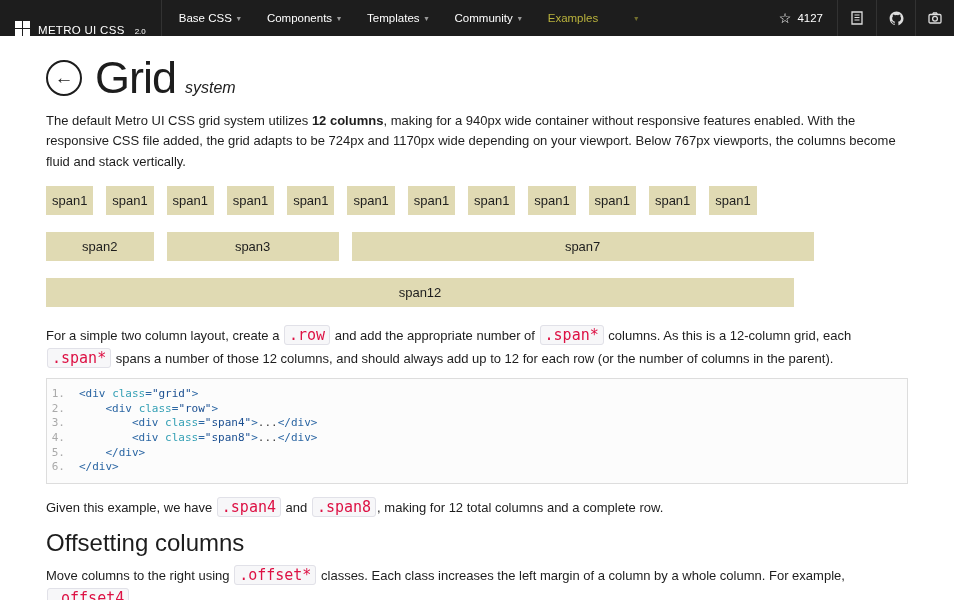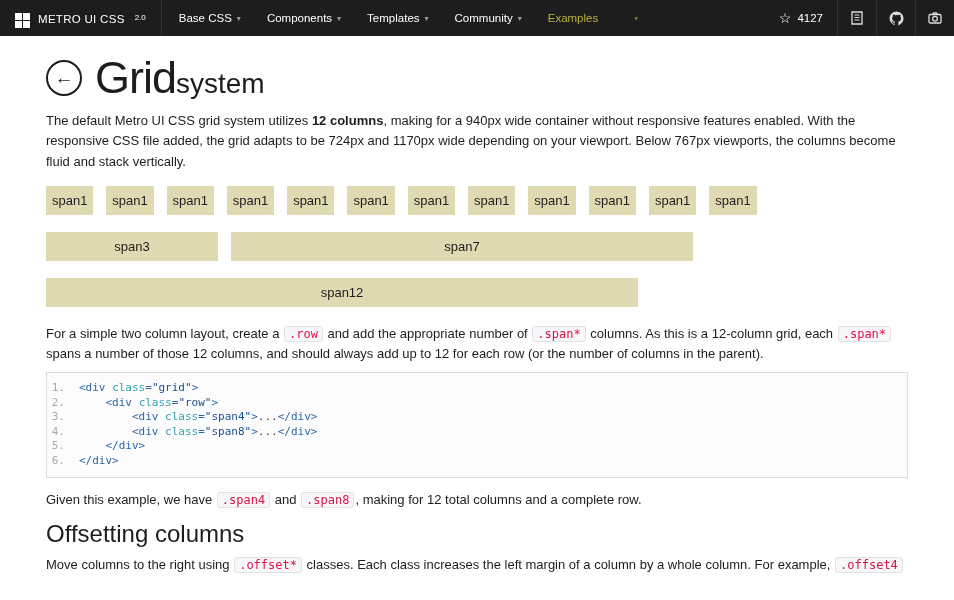--- a/index.html
+++ b/index.html
@@ -9,21 +9,21 @@
     background:#fff; color:#1d1d1d;
     font-family:"Liberation Sans", sans-serif;
   }
 
   
   .navbar {
     height:36px; background:var(--nav-bg,#1d1d1d); color:#fff;
     display:flex; align-items:stretch; font-size:11.5px;
   }
   .brand {
-    display:flex; align-items:flex-start; gap:8px; padding:13px 15px;
+    display:flex; align-items:flex-end; gap:8px; padding:0 15px;
     border-right:1px solid #323232; cursor:pointer;
   }
   .logo { width:15px; height:15px; display:grid; grid-template-columns:7px 7px; grid-auto-rows:7px; gap:1px; }
   .logo i { background:#fff; }
   .brand-name { letter-spacing:.3px; }
   .brand sup { font-size:8px; margin-left:2px; }
   .nav-menu { display:flex; align-items:stretch; margin-left:4px; }
   .nav-item {
     display:flex; align-items:center; gap:5px; padding:0 13px;
     color:#fff; cursor:pointer; white-space:nowrap;
@@ -40,28 +40,28 @@
 
   
   .container { padding:10px 46px 0 46px; }
 
   .page-title { display:flex; align-items:center; gap:13px; margin:8px 0 10px; }
   .back-btn {
     width:36px; height:36px; border:2.5px solid #1d1d1d; border-radius:50%;
     display:flex; align-items:center; justify-content:center;
     font-size:19px; font-weight:bold; cursor:pointer; flex:none;
   }
-  .title-text { display:flex; align-items:baseline; }
+  .title-text { display:flex; align-items:baseline; gap:9px; }
   .title-main { font-size:45px; font-weight:300; line-height:1.05; letter-spacing:-1px; }
-  .title-sub { font-size:28px; font-weight:300; }
+  .title-sub { font-size:16px; font-weight:300;font-style:italic; }
 
   p { font-size:13px; line-height:1.55; margin:0 0 8px; }
 
   .inline-code {
-    font-family:"DejaVu Sans Mono", monospace; font-size:12px;
+    font-family:"DejaVu Sans Mono", monospace; font-size:15px;
     color:#d14; background:#f7f7f9; border:1px solid #e1e1e8;
     border-radius:3px; padding:0 4px; margin:16px 1px; white-space:nowrap;
   }
 
   .grid-rows { margin-top:14px; }
   .grid-row { display:flex; gap:13px; margin-bottom:17px; }
   .grid-cell {
     height:29px; background:var(--block-color,#e0dab3);
     display:flex; align-items:center; justify-content:center;
     font-size:13px; flex:none;
@@ -169,25 +169,26 @@
         <div class="grid-cell" style="width: 47.3px;">span1</div>
         <div class="grid-cell" style="width: 47.3px;">span1</div>
         <div class="grid-cell" style="width: 47.3px;">span1</div>
         <div class="grid-cell" style="width: 47.3px;">span1</div>
         <div class="grid-cell" style="width: 47.3px;">span1</div>
         <div class="grid-cell" style="width: 47.3px;">span1</div>
         <div class="grid-cell" style="width: 47.3px;">span1</div>
         <div class="grid-cell" style="width: 47.3px;">span1</div>
       </div>
       <div class="grid-row">
+        <div class="grid-cell" style="width: 107.6px;">span2</div>
         <div class="grid-cell" style="width: 172px;">span3</div>
         <div class="grid-cell" style="width: 462px;">span7</div>
       </div>
       <div class="grid-row">
-        <div class="grid-cell" style="width: 592px;">span12</div>
+        <div class="grid-cell" style="width: 748px;">span12</div>
       </div>
     </div>
 
 
   <p><span>For a simple two column layout, create a </span><code class="inline-code">.row</code><span> and add the appropriate number of </span><code class="inline-code">.span*</code><span> columns. As this is a 12-column grid, each </span><code class="inline-code">.span*</code><span> spans a number of those 12 columns, and should always add up to 12 for each row (or the number of columns in the parent).</span></p>
 
   <div class="code-block">
     <div>
         <div class="code-line"><span class="line-num">1.</span><span class="c-tag">&lt;div </span><span class="c-atn">class</span><span class="c-pun">=</span><span class="c-atv">"grid"</span><span class="c-tag">&gt;</span></div>
         <div class="code-line"><span class="line-num">2.</span><span class="c-pln">    </span><span class="c-tag">&lt;div </span><span class="c-atn">class</span><span class="c-pun">=</span><span class="c-atv">"row"</span><span class="c-tag">&gt;</span></div>

